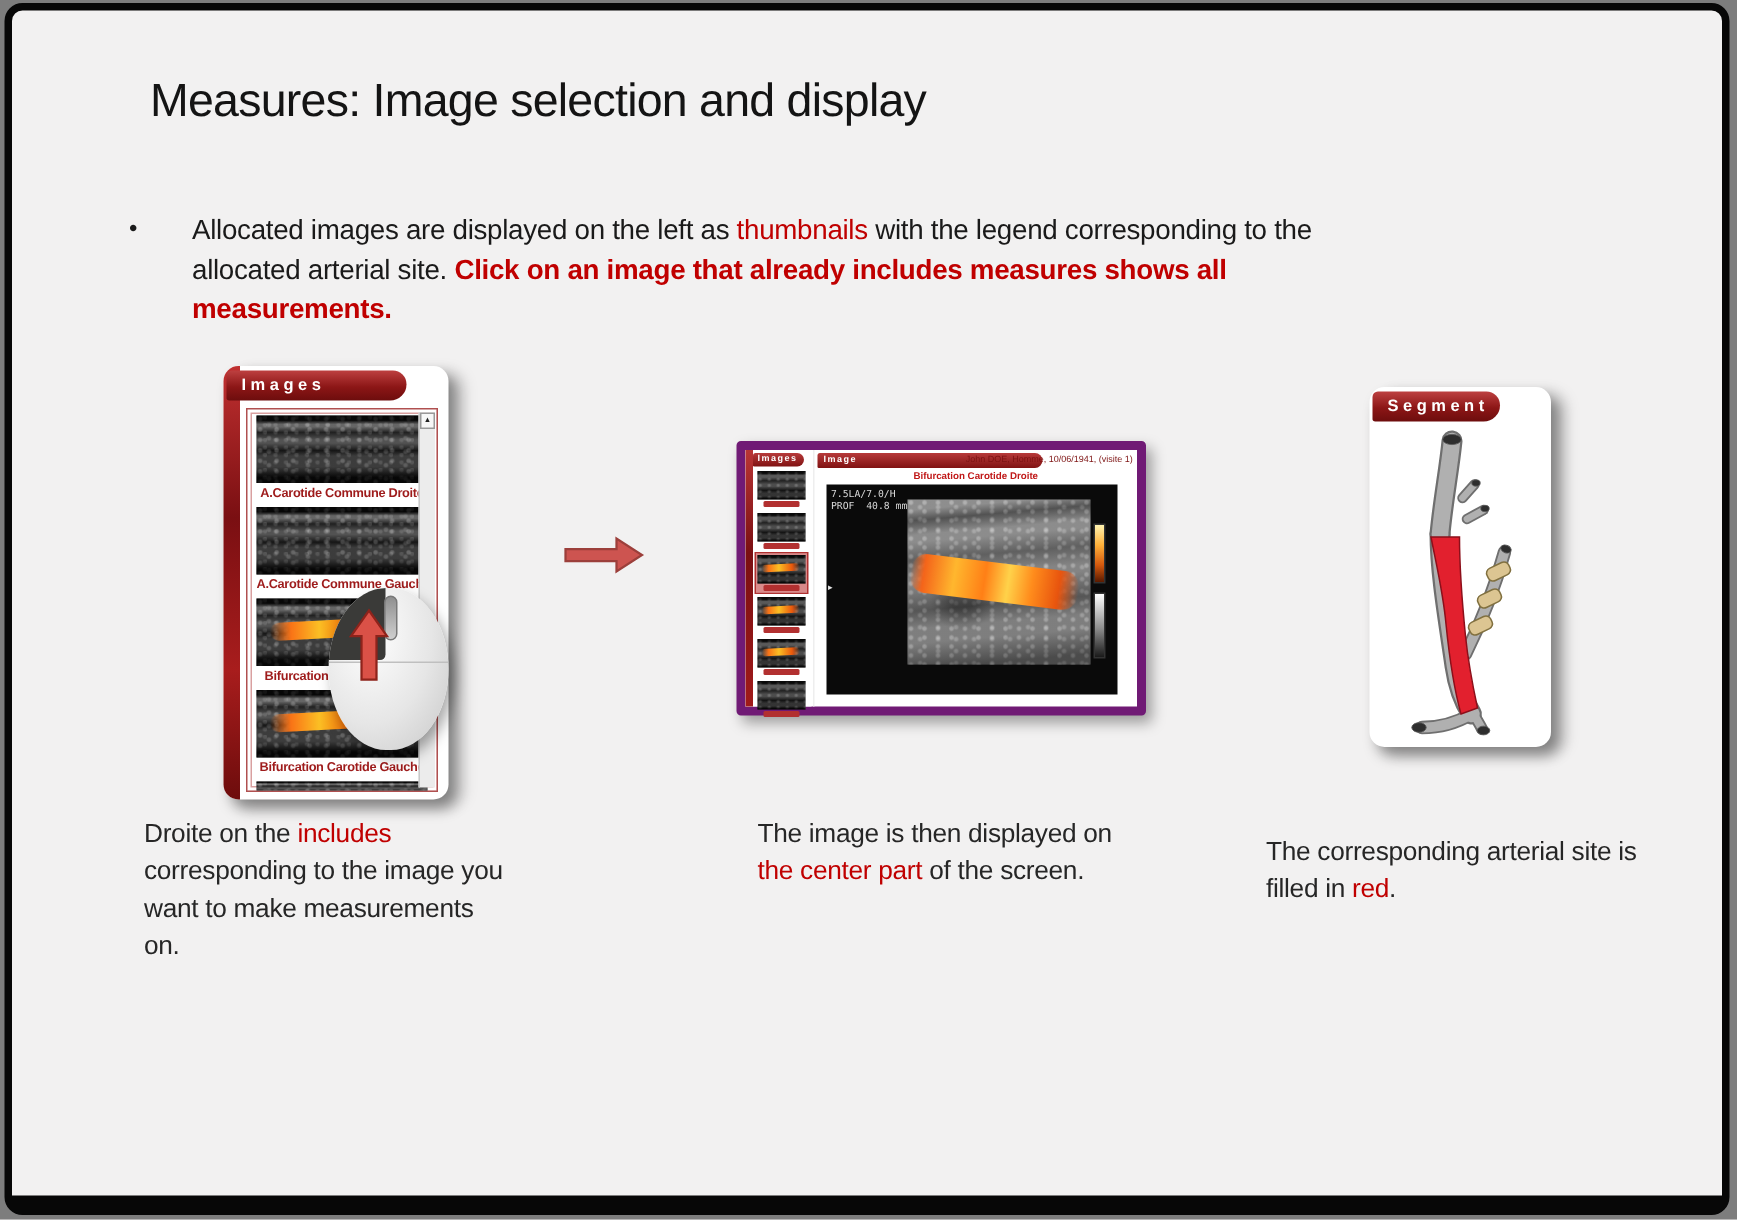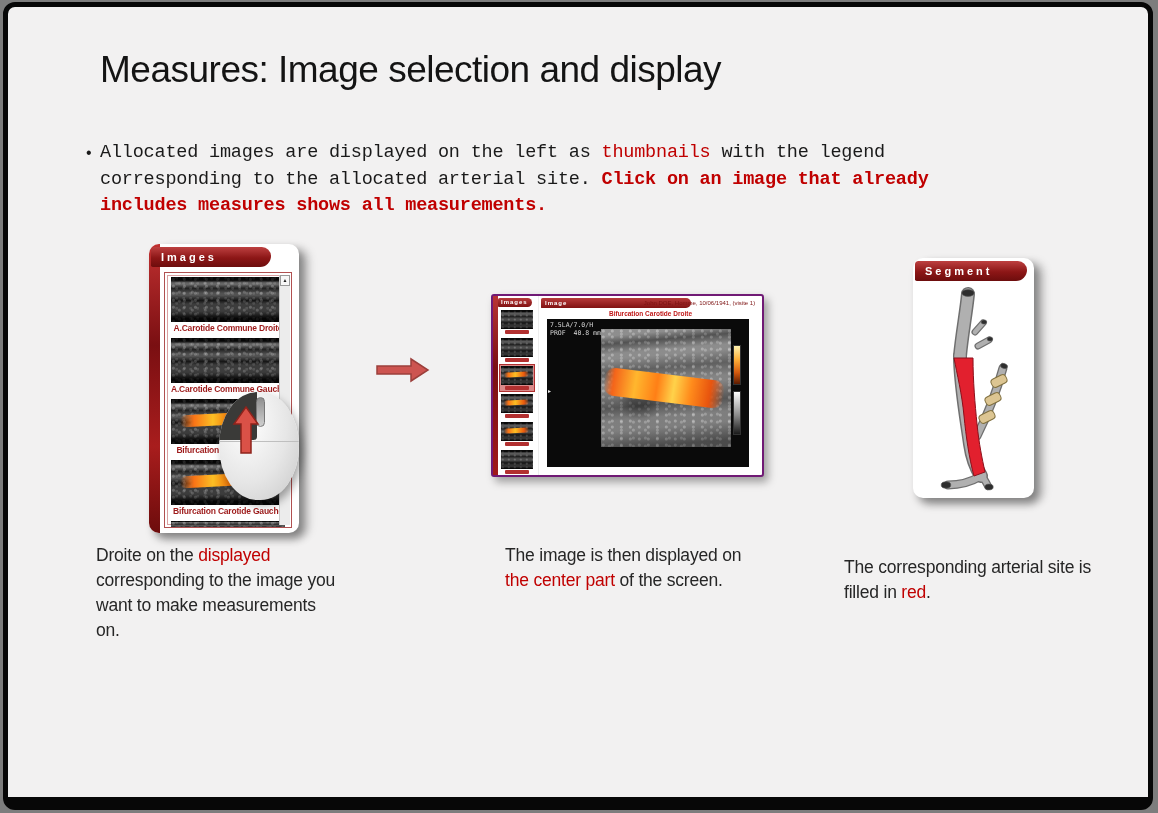--- a/index.html
+++ b/index.html
@@ -11,28 +11,28 @@
   .slide{
     position:absolute;left:3px;top:2px;right:5px;bottom:3px;
     background:#f2f1f1;
     border:5px solid #070707;border-bottom-width:13px;
     border-radius:12px;
     box-sizing:border-box;
   }
   
   .title{
     position:absolute;left:92px;top:42px;
-    font-size:37px;color:#141414;letter-spacing:-0.5px;
+    font-size:31px;color:#141414;letter-spacing:-0.5px;
   }
   .bullet{
     position:absolute;left:76px;top:133px;width:848px;
     font-size:18.5px;line-height:26.5px;color:#1a1a1a;letter-spacing:-0.2px;
   }
   .bullet .marker{position:absolute;left:2px;top:0;font-size:16px;}
-  .bullet .text{display:block;margin-left:16px;font-family:Liberation Mono, monospace;}
+  .bullet .text{display:block;margin-left:44px;}
   .red{color:#C00000;}
   .redbold{color:#C00000;font-weight:bold;}
 
   
   .card{
     position:absolute;background:#fff;border-radius:10px;
     box-shadow:5px 6px 9px rgba(0,0,0,.38), 10px 4px 10px rgba(0,0,0,.15);
   }
   .banner{
     position:absolute;left:2px;top:3px;height:20px;
@@ -108,21 +108,21 @@
   }
   .mouse-split{position:absolute;left:0;right:0;top:45%;height:1px;background:#bfbfbf;}
   .mouse-arrow{position:absolute;left:16%;top:12%;}
 
   
   .flow-arrow{position:absolute;left:367px;top:349px;}
 
   
   .fig2{
     position:absolute;left:483px;top:287px;width:273px;height:183px;
-    background:#fff;border:2px solid #701a75;border-radius:3px;
+    background:#fff;border:6px solid #701a75;border-radius:3px;
     box-shadow:4px 5px 9px rgba(0,0,0,.35);box-sizing:border-box;
   }
   .mini-sidebar{position:absolute;left:0;top:0;bottom:0;width:44px;background:#fff;}
   .mini-strip{position:absolute;left:0;top:0;bottom:0;width:5px;
     background:linear-gradient(180deg,#b93535,#7a0f12 40%,#a01a1a);}
   .mini-banner{
     position:absolute;left:5px;top:2px;width:34px;height:9px;
     background:linear-gradient(180deg,#b73a3a,#801212);
     border-radius:2px 5px 5px 1px;color:#fff;font-size:6px;font-weight:bold;
     letter-spacing:1px;line-height:9px;padding-left:3px;box-sizing:border-box;
@@ -190,21 +190,21 @@
     border:1px solid #333;
   }
   .cmap-gray{
     position:absolute;right:8px;top:72px;width:6px;height:42px;
     background:linear-gradient(180deg,#ffffff,#8c8c8c 55%,#1a1a1a);
     border:1px solid #333;
   }
 
   
   .fig3{left:905px;top:251px;width:121px;height:240px;}
-  .fig3 .banner{width:112px;}
+  .fig3 .banner{width:85px;}
   .segment-svg{position:absolute;left:8px;top:28px;}
 
   
   .caption{
     position:absolute;font-size:17.5px;line-height:25px;color:#262626;letter-spacing:-0.2px;
   }
   .cap1{left:88px;top:536px;width:246px;}
   .cap2{left:497px;top:536px;width:238px;}
   .cap3{left:836px;top:548px;width:258px;}
 </style>
@@ -361,19 +361,19 @@
 
         <g fill="#dcc592" stroke="#81703f" stroke-width="1">
           <rect x="-8" y="-4.5" width="16" height="9" rx="3.5" transform="translate(78,95) rotate(-26)"></rect>
           <rect x="-8" y="-4.5" width="16" height="9" rx="3.5" transform="translate(72,113) rotate(-26)"></rect>
           <rect x="-8" y="-4.5" width="16" height="9" rx="3.5" transform="translate(66,131) rotate(-26)"></rect>
         </g>
       </svg>
     </div>
   </div>
 
-  <div class="caption cap1"><span>Droite on the </span><span class="red">displayed</span><span> corresponding to the image you want to make measurements on.</span></div>
+  <div class="caption cap1"><span>Droite on the </span><span class="red">includes</span><span> corresponding to the image you want to make measurements on.</span></div>
 
   <div class="caption cap3"><span> The corresponding arterial site is filled in </span><span class="red">red</span><span>.</span></div>
 
   <div class="caption cap2"><span>The image is then displayed on </span><span class="red">the center part</span><span> of the screen.</span></div>
 
 </div>
 
 </body></html>

